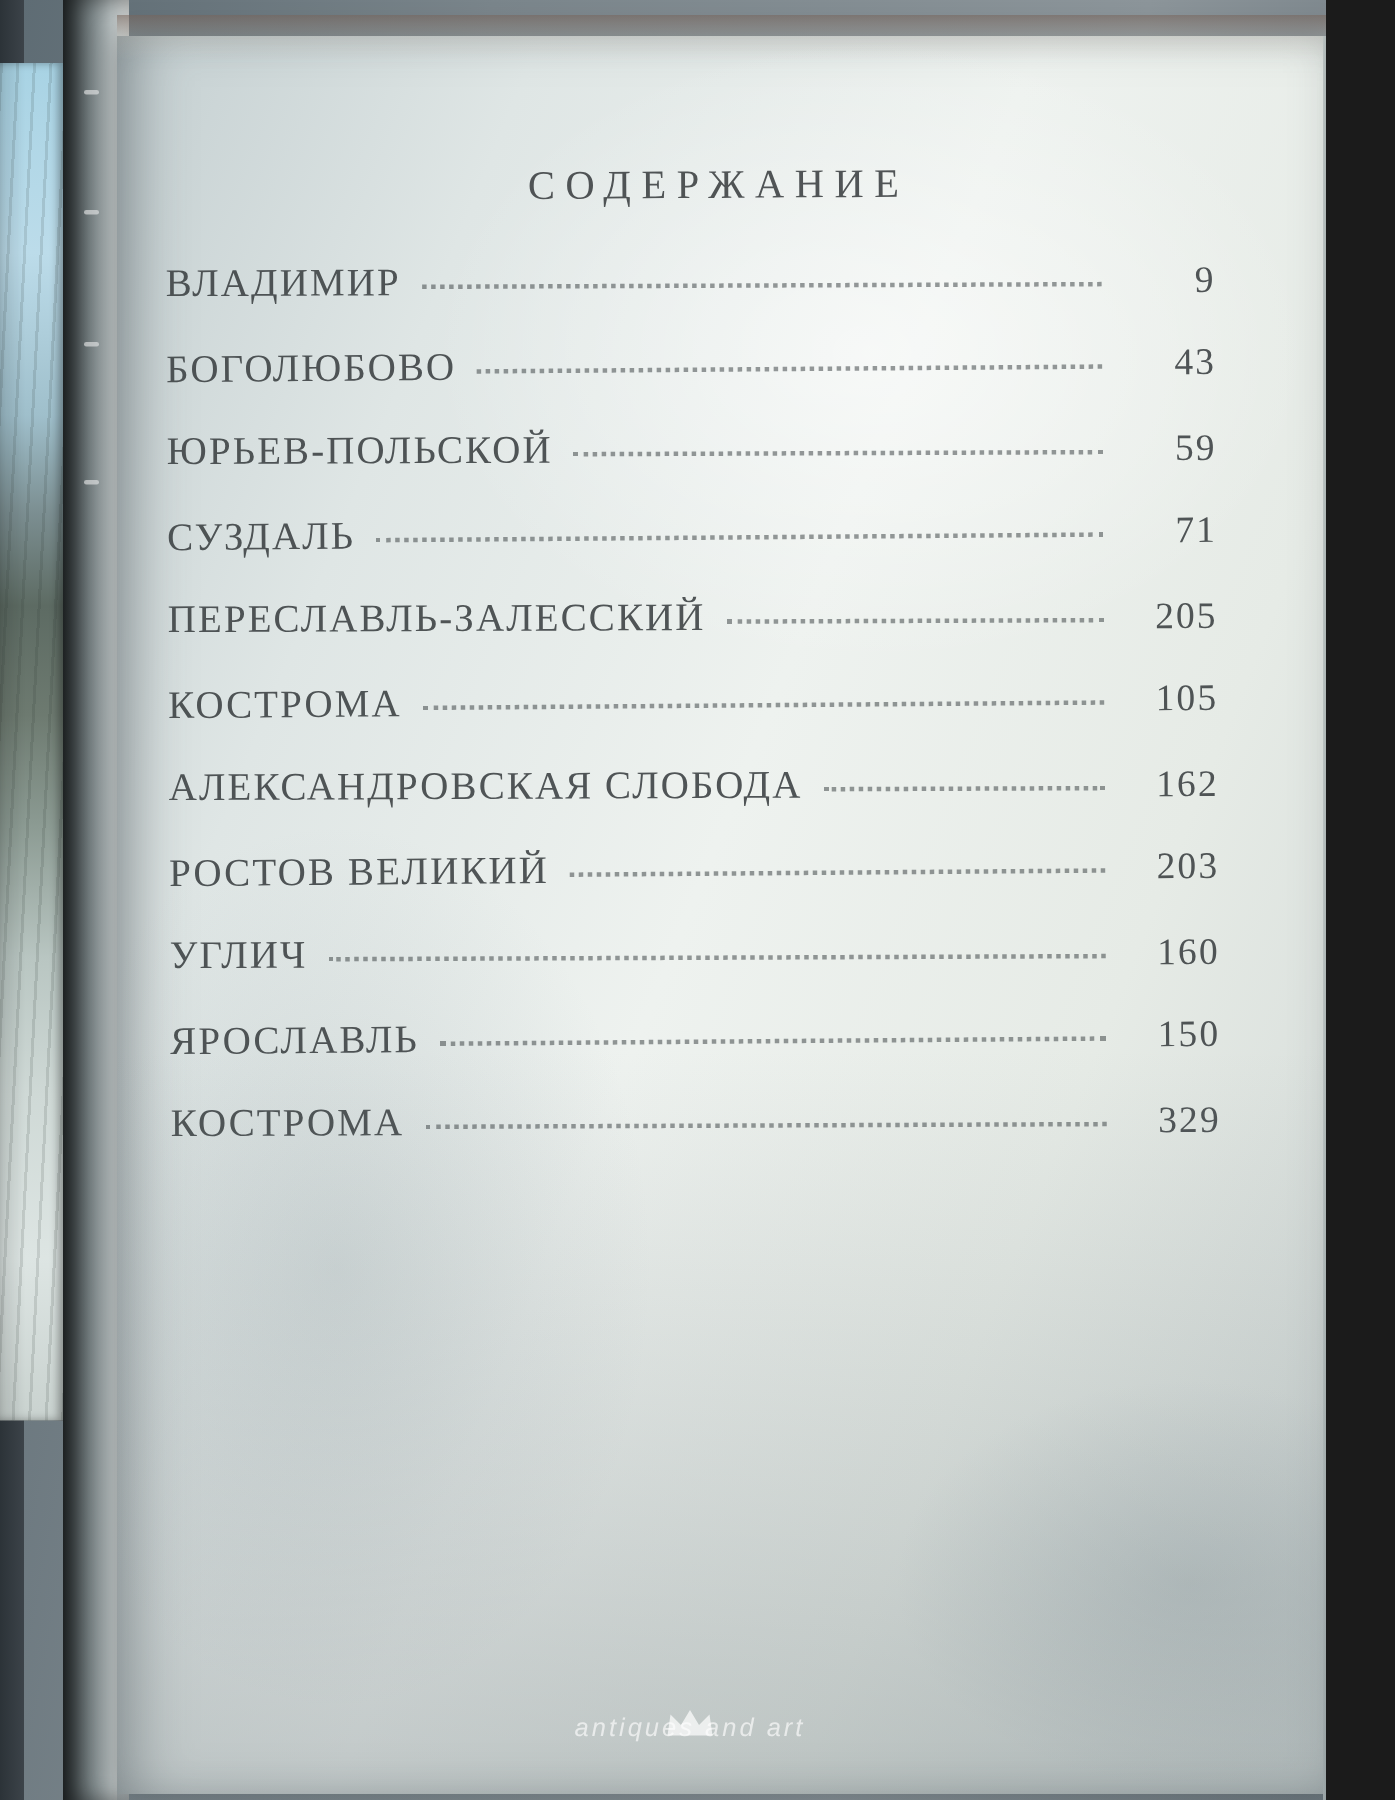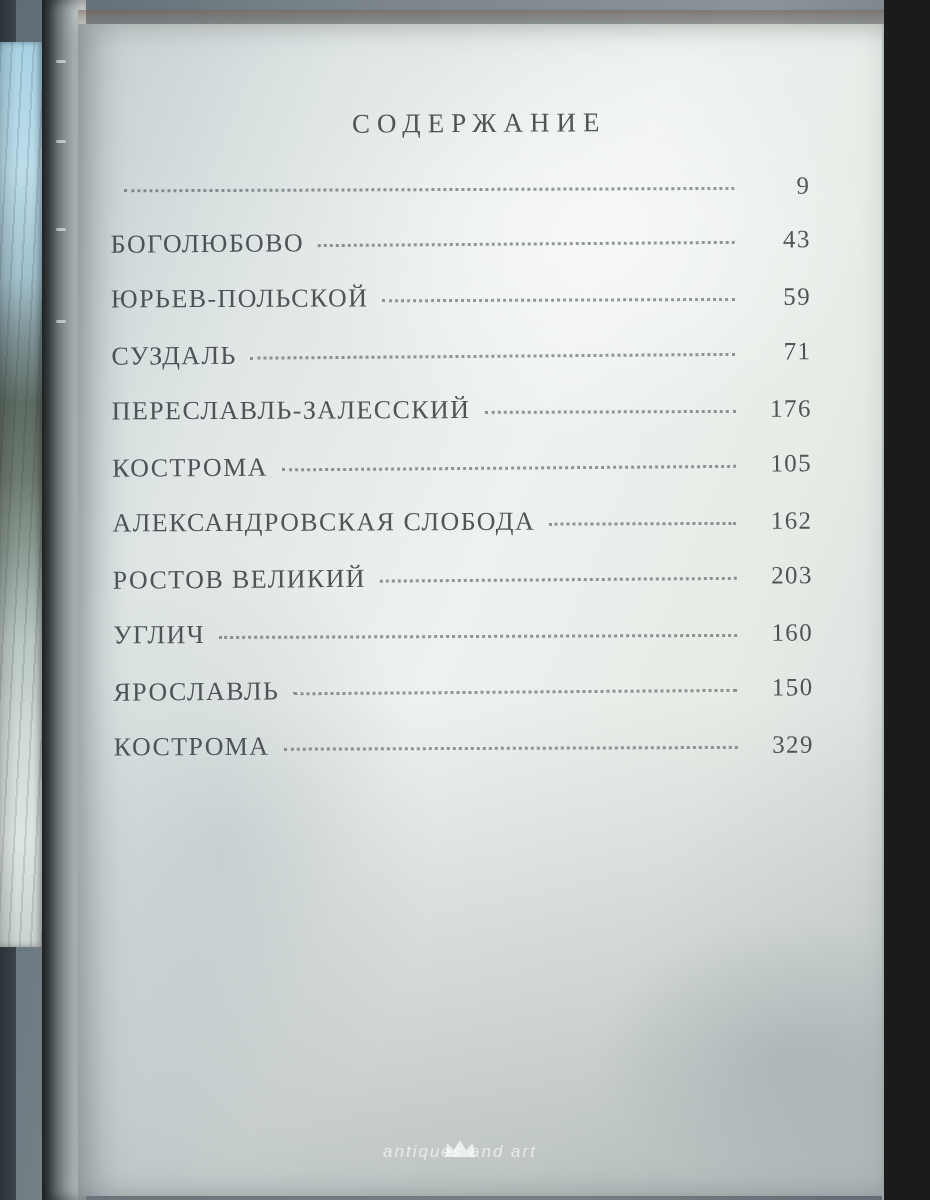--- a/index.html
+++ b/index.html
@@ -248,20 +248,21 @@
 
   <div class="page-sheet"></div>
   <div class="page-edge-top"></div>
   <div class="page-edge-right"></div>
 
   <div class="toc">
     <div class="toc-title">СОДЕРЖАНИЕ</div>
 
     <div class="toc-list">
       <div class="toc-row">
+        <span class="name">ВЛАДИМИР</span>
         <span class="leader"></span>
         <span class="page-no">9</span>
       </div>
       <div class="toc-row">
         <span class="name">БОГОЛЮБОВО</span>
         <span class="leader"></span>
         <span class="page-no">43</span>
       </div>
       <div class="toc-row">
         <span class="name">ЮРЬЕВ-ПОЛЬСКОЙ</span>
@@ -269,21 +270,21 @@
         <span class="page-no">59</span>
       </div>
       <div class="toc-row">
         <span class="name">СУЗДАЛЬ</span>
         <span class="leader"></span>
         <span class="page-no">71</span>
       </div>
       <div class="toc-row">
         <span class="name">ПЕРЕСЛАВЛЬ-ЗАЛЕССКИЙ</span>
         <span class="leader"></span>
-        <span class="page-no">176</span>
+        <span class="page-no">205</span>
       </div>
       <div class="toc-row">
         <span class="name">КОСТРОМА</span>
         <span class="leader"></span>
         <span class="page-no">105</span>
       </div>
       <div class="toc-row">
         <span class="name">АЛЕКСАНДРОВСКАЯ СЛОБОДА</span>
         <span class="leader"></span>
         <span class="page-no">162</span>

